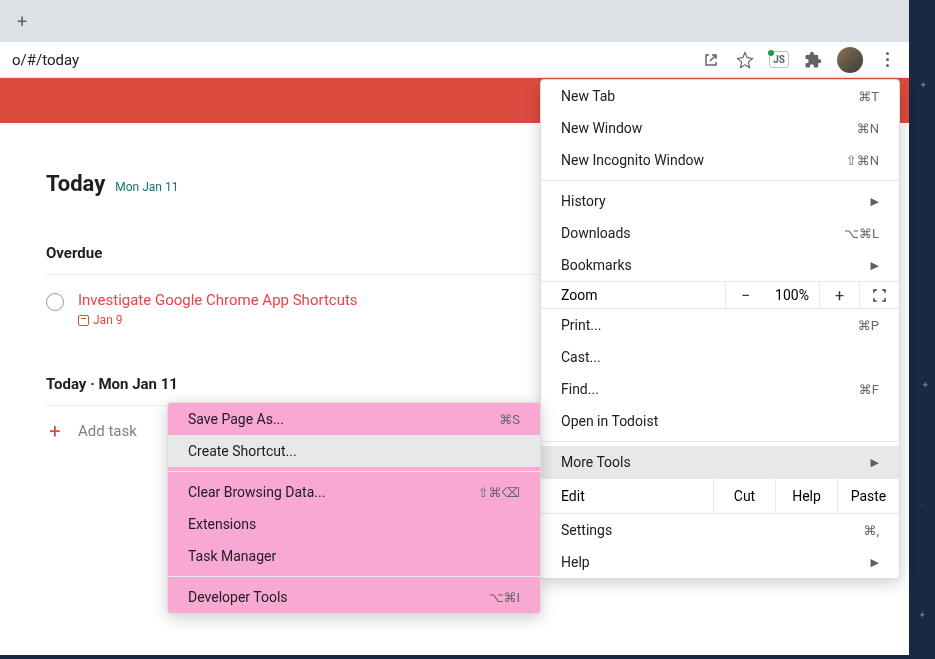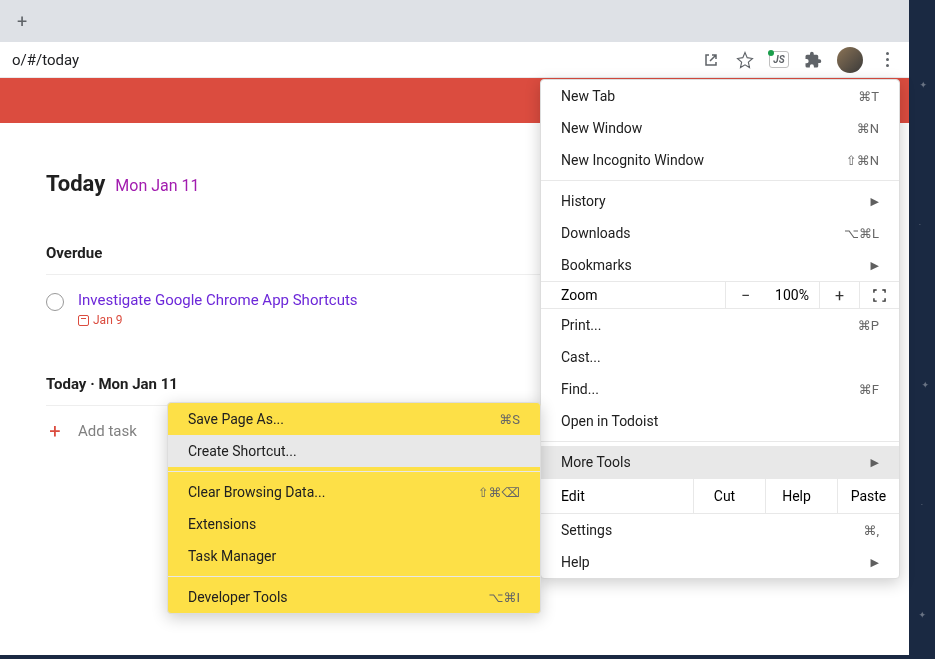--- a/index.html
+++ b/index.html
@@ -5,40 +5,40 @@
     * { margin: 0; padding: 0; box-sizing: border-box; font-family: -apple-system, BlinkMacSystemFont, "Segoe UI", Roboto, sans-serif; }
     body { width: 935px; height: 659px; background: #1a2942; position: relative; overflow: hidden; }
     
     .browser-window { position: absolute; left: 0; top: 0; width: 909px; height: 655px; background: #fff; border-radius: 0; }
     
     .tab-bar { height: 42px; background: #dee1e6; display: flex; align-items: center; padding-left: 8px; }
     .new-tab-btn { width: 28px; height: 28px; display: flex; align-items: center; justify-content: center; font-size: 18px; color: #5f6368; cursor: pointer; }
     
     .address-bar { height: 36px; background: #fff; display: flex; align-items: center; padding: 0 12px; border-bottom: 1px solid #e8eaed; justify-content: space-between; }
     .url-text { flex: 1; font-size: 15px; color: #202124; }
-    .toolbar-icons { display: flex; align-items: center; gap: 14px; font-style: italic; }
+    .toolbar-icons { display: flex; align-items: center; gap: 14px; }
     .toolbar-icon { width: 20px; height: 20px; display: flex; align-items: center; justify-content: center; color: #5f6368; cursor: pointer; }
     .avatar { width: 26px; height: 26px; border-radius: 50%; background: linear-gradient(135deg, #8b7355 0%, #3a3a3a 100%); }
     .menu-dots { width: 20px; display: flex; flex-direction: column; align-items: center; gap: 3px; cursor: pointer; }
     .menu-dots span { width: 3px; height: 3px; border-radius: 50%; background: #5f6368; }
     
     .red-banner { height: 45px; background: #db4c3f; }
     
     .content { padding: 48px 46px 0 46px; }
     .page-header { display: flex; align-items: baseline; gap: 10px; margin-bottom: 48px; }
     .page-title { font-size: 22px; font-weight: 700; color: #202020; }
-    .page-date { font-size: 16px; color: #a21caf; }
+    .page-date { font-size: 12px; color: #0f766e; }
     
     .section-title { font-size: 15px; font-weight: 700; color: #202020; margin-bottom: 12px; }
     .divider { height: 1px; background: #eee; margin-bottom: 16px; }
     
     .task-row { display: flex; align-items: flex-start; gap: 14px; margin-bottom: 28px; }
     .task-checkbox { width: 18px; height: 18px; border: 1px solid #999; border-radius: 50%; flex-shrink: 0; margin-top: 2px; cursor: pointer; }
     .task-content { flex: 1; }
-    .task-title { font-size: 15px; color: #6d28d9; margin-bottom: 4px; }
+    .task-title { font-size: 15px; color: #ef4444; margin-bottom: 4px; }
     .task-date { font-size: 12px; color: #db4c3f; display: flex; align-items: center; gap: 4px; }
     .task-date-icon { display: inline-block; width: 11px; height: 11px; border: 1px solid #db4c3f; border-radius: 2px; position: relative; }
     .task-date-icon::before { content: ''; position: absolute; top: 2px; left: 2px; right: 2px; height: 1px; background: #db4c3f; }
     
     .add-task-row { display: flex; align-items: center; gap: 14px; color: #808080; cursor: pointer; margin-top: 8px; }
     .add-task-icon { width: 18px; height: 18px; display: flex; align-items: center; justify-content: center; color: #db4c3f; font-size: 20px; }
     .add-task-label { font-size: 15px; }
     
     
     .main-menu { position: absolute; top: 79px; left: 540px; width: 360px; background: #fff; border: 1px solid #ddd; border-radius: 4px; box-shadow: 0 4px 16px rgba(0,0,0,0.2); overflow: hidden; }
@@ -47,26 +47,26 @@
     .menu-shortcut { font-size: 13px; color: #666; }
     .menu-separator { height: 1px; background: #e8e8e8; margin: 4px 0; }
     .menu-arrow { color: #5f5f5f; font-size: 11px; }
     
     .zoom-row { display: flex; align-items: stretch; border-top: 1px solid #e8e8e8; border-bottom: 1px solid #e8e8e8; height: 28px; }
     .zoom-label { flex: 1; padding: 0 20px; display: flex; align-items: center; font-size: 14px; }
     .zoom-btn { width: 40px; display: flex; align-items: center; justify-content: center; border-left: 1px solid #e8e8e8; cursor: pointer; font-size: 16px; color: #333; }
     .zoom-value { width: 54px; display: flex; align-items: center; justify-content: center; font-size: 14px; }
     .zoom-fullscreen { width: 40px; display: flex; align-items: center; justify-content: center; border-left: 1px solid #e8e8e8; cursor: pointer; }
     
-    .edit-row { display: flex; align-items: stretch; border-top: 1px solid #e8e8e8; border-bottom: 1px solid #e8e8e8; height: 36px; gap: 10px; }
+    .edit-row { display: flex; align-items: stretch; border-top: 1px solid #e8e8e8; border-bottom: 1px solid #e8e8e8; height: 36px; }
     .edit-label { flex: 1; padding: 0 20px; display: flex; align-items: center; font-size: 14px; }
     .edit-btn { width: 62px; display: flex; align-items: center; justify-content: center; border-left: 1px solid #e8e8e8; cursor: pointer; font-size: 14px; }
     
     
-    .submenu { position: absolute; top: 402px; left: 167px; width: 374px; background: #fde047; border: 1px solid #ddd; border-radius: 4px; box-shadow: 0 4px 16px rgba(0,0,0,0.2); overflow: hidden; }
+    .submenu { position: absolute; top: 402px; left: 167px; width: 374px; background: #f9a8d4; border: 1px solid #ddd; border-radius: 4px; box-shadow: 0 4px 16px rgba(0,0,0,0.2); overflow: hidden; }
     
     .fullscreen-icon { width: 13px; height: 13px; }
     .fullscreen-icon path { stroke: #333; stroke-width: 1.5; fill: none; }
     
     .star-icon { width: 18px; height: 18px; }
     .star-icon path { fill: none; stroke: #5f6368; stroke-width: 1.5; }
     
     .opennew-icon { width: 16px; height: 16px; }
     .opennew-icon path { fill: none; stroke: #5f6368; stroke-width: 1.5; }
     

